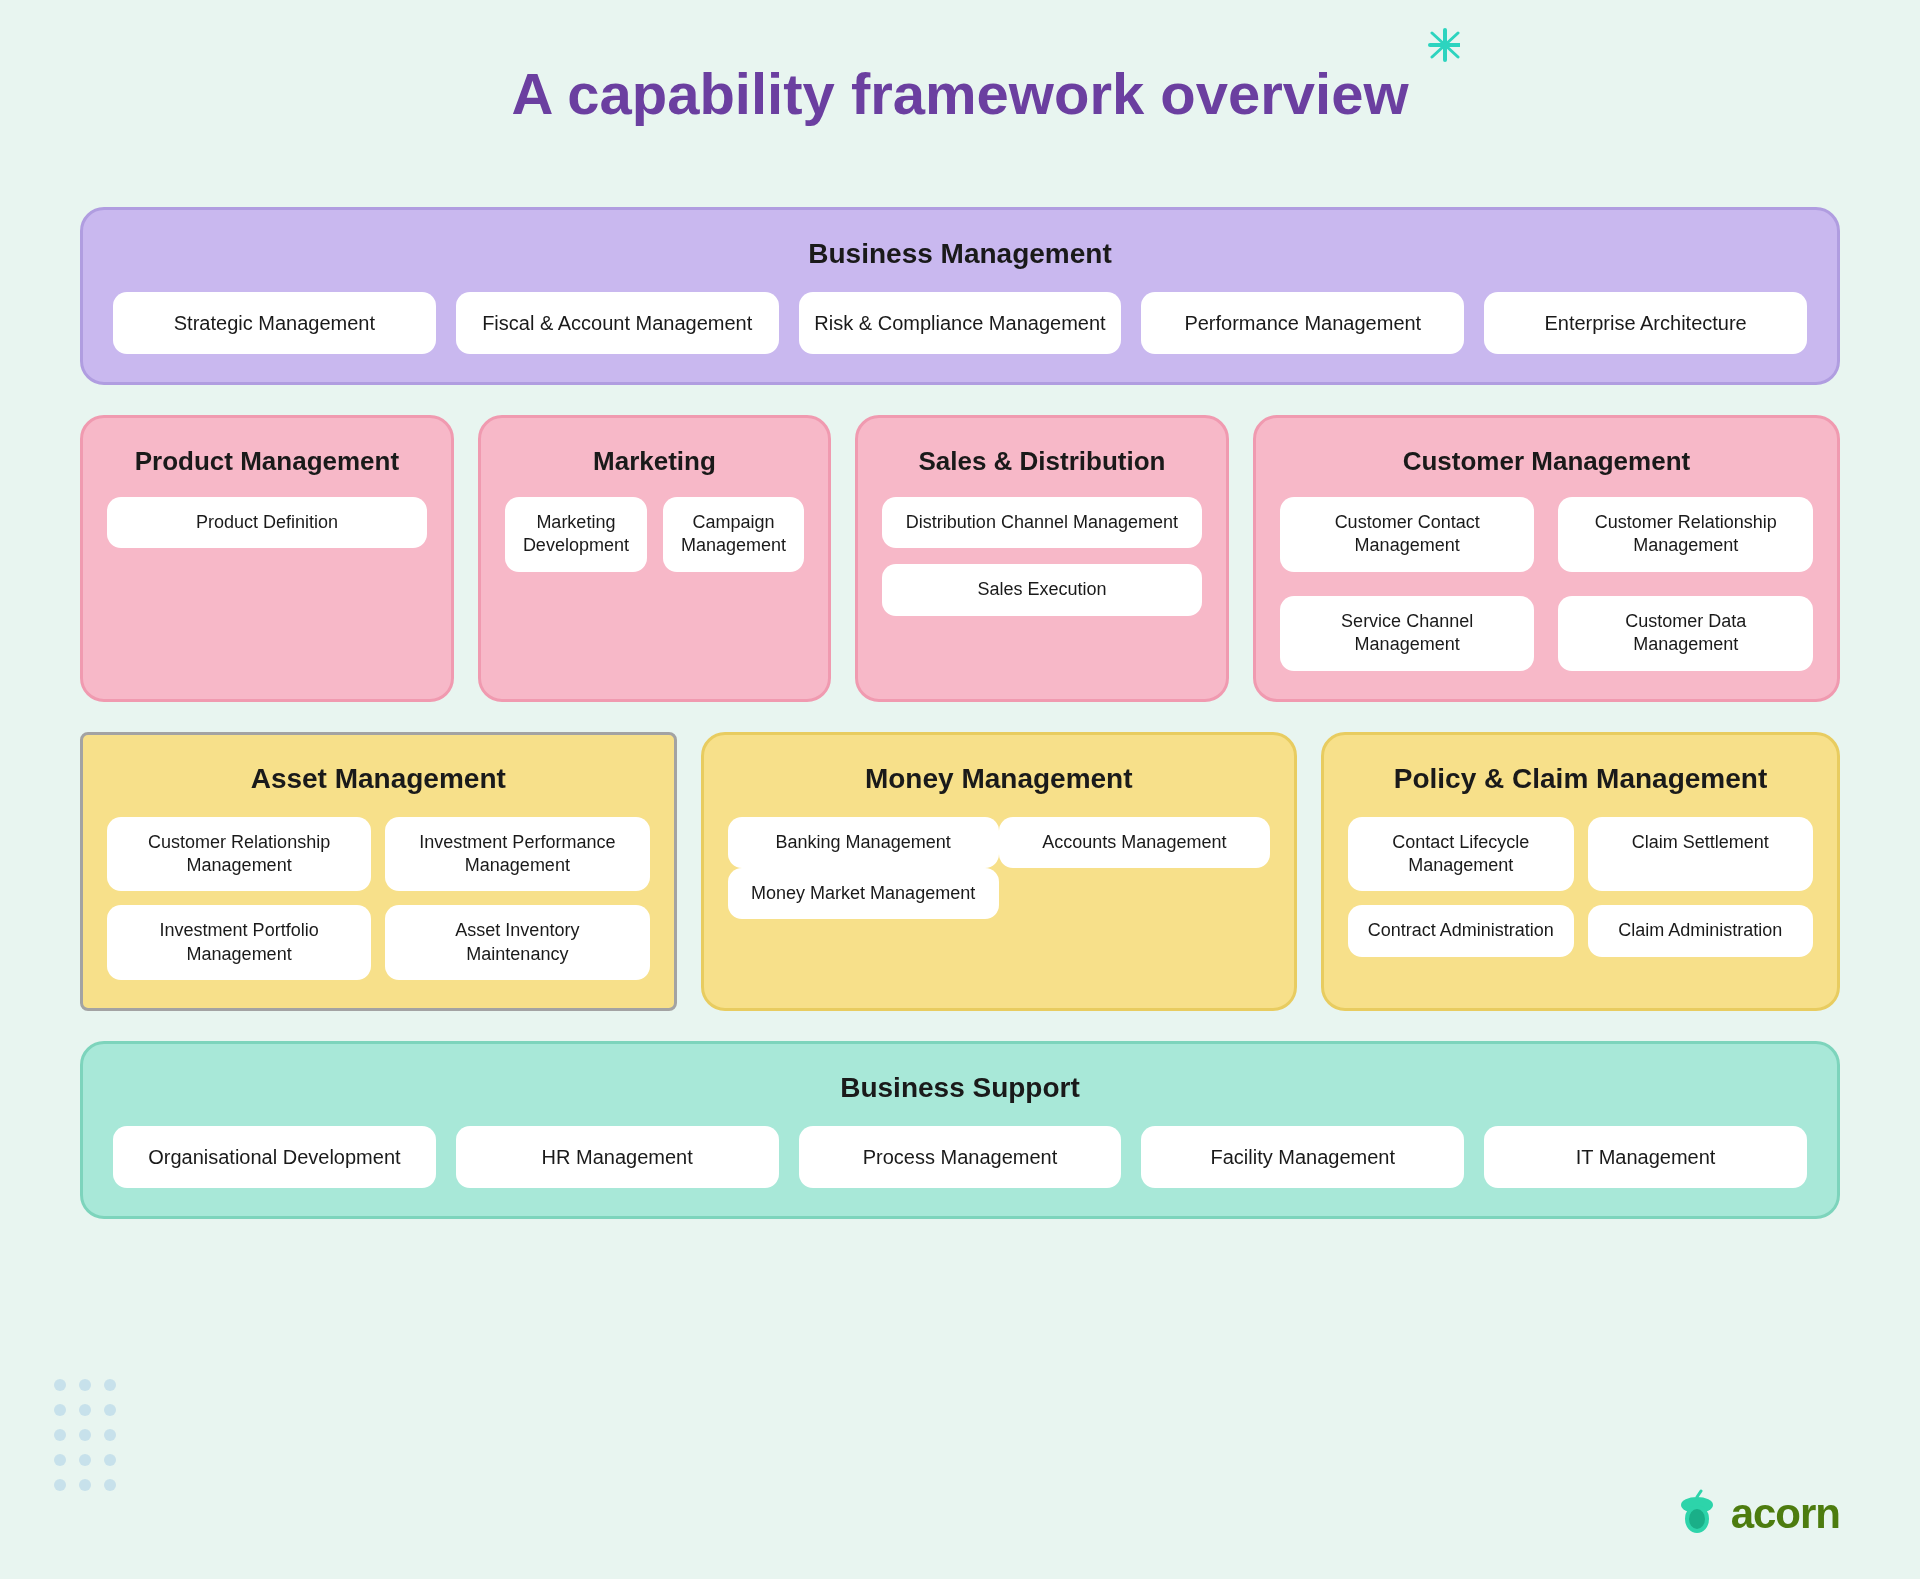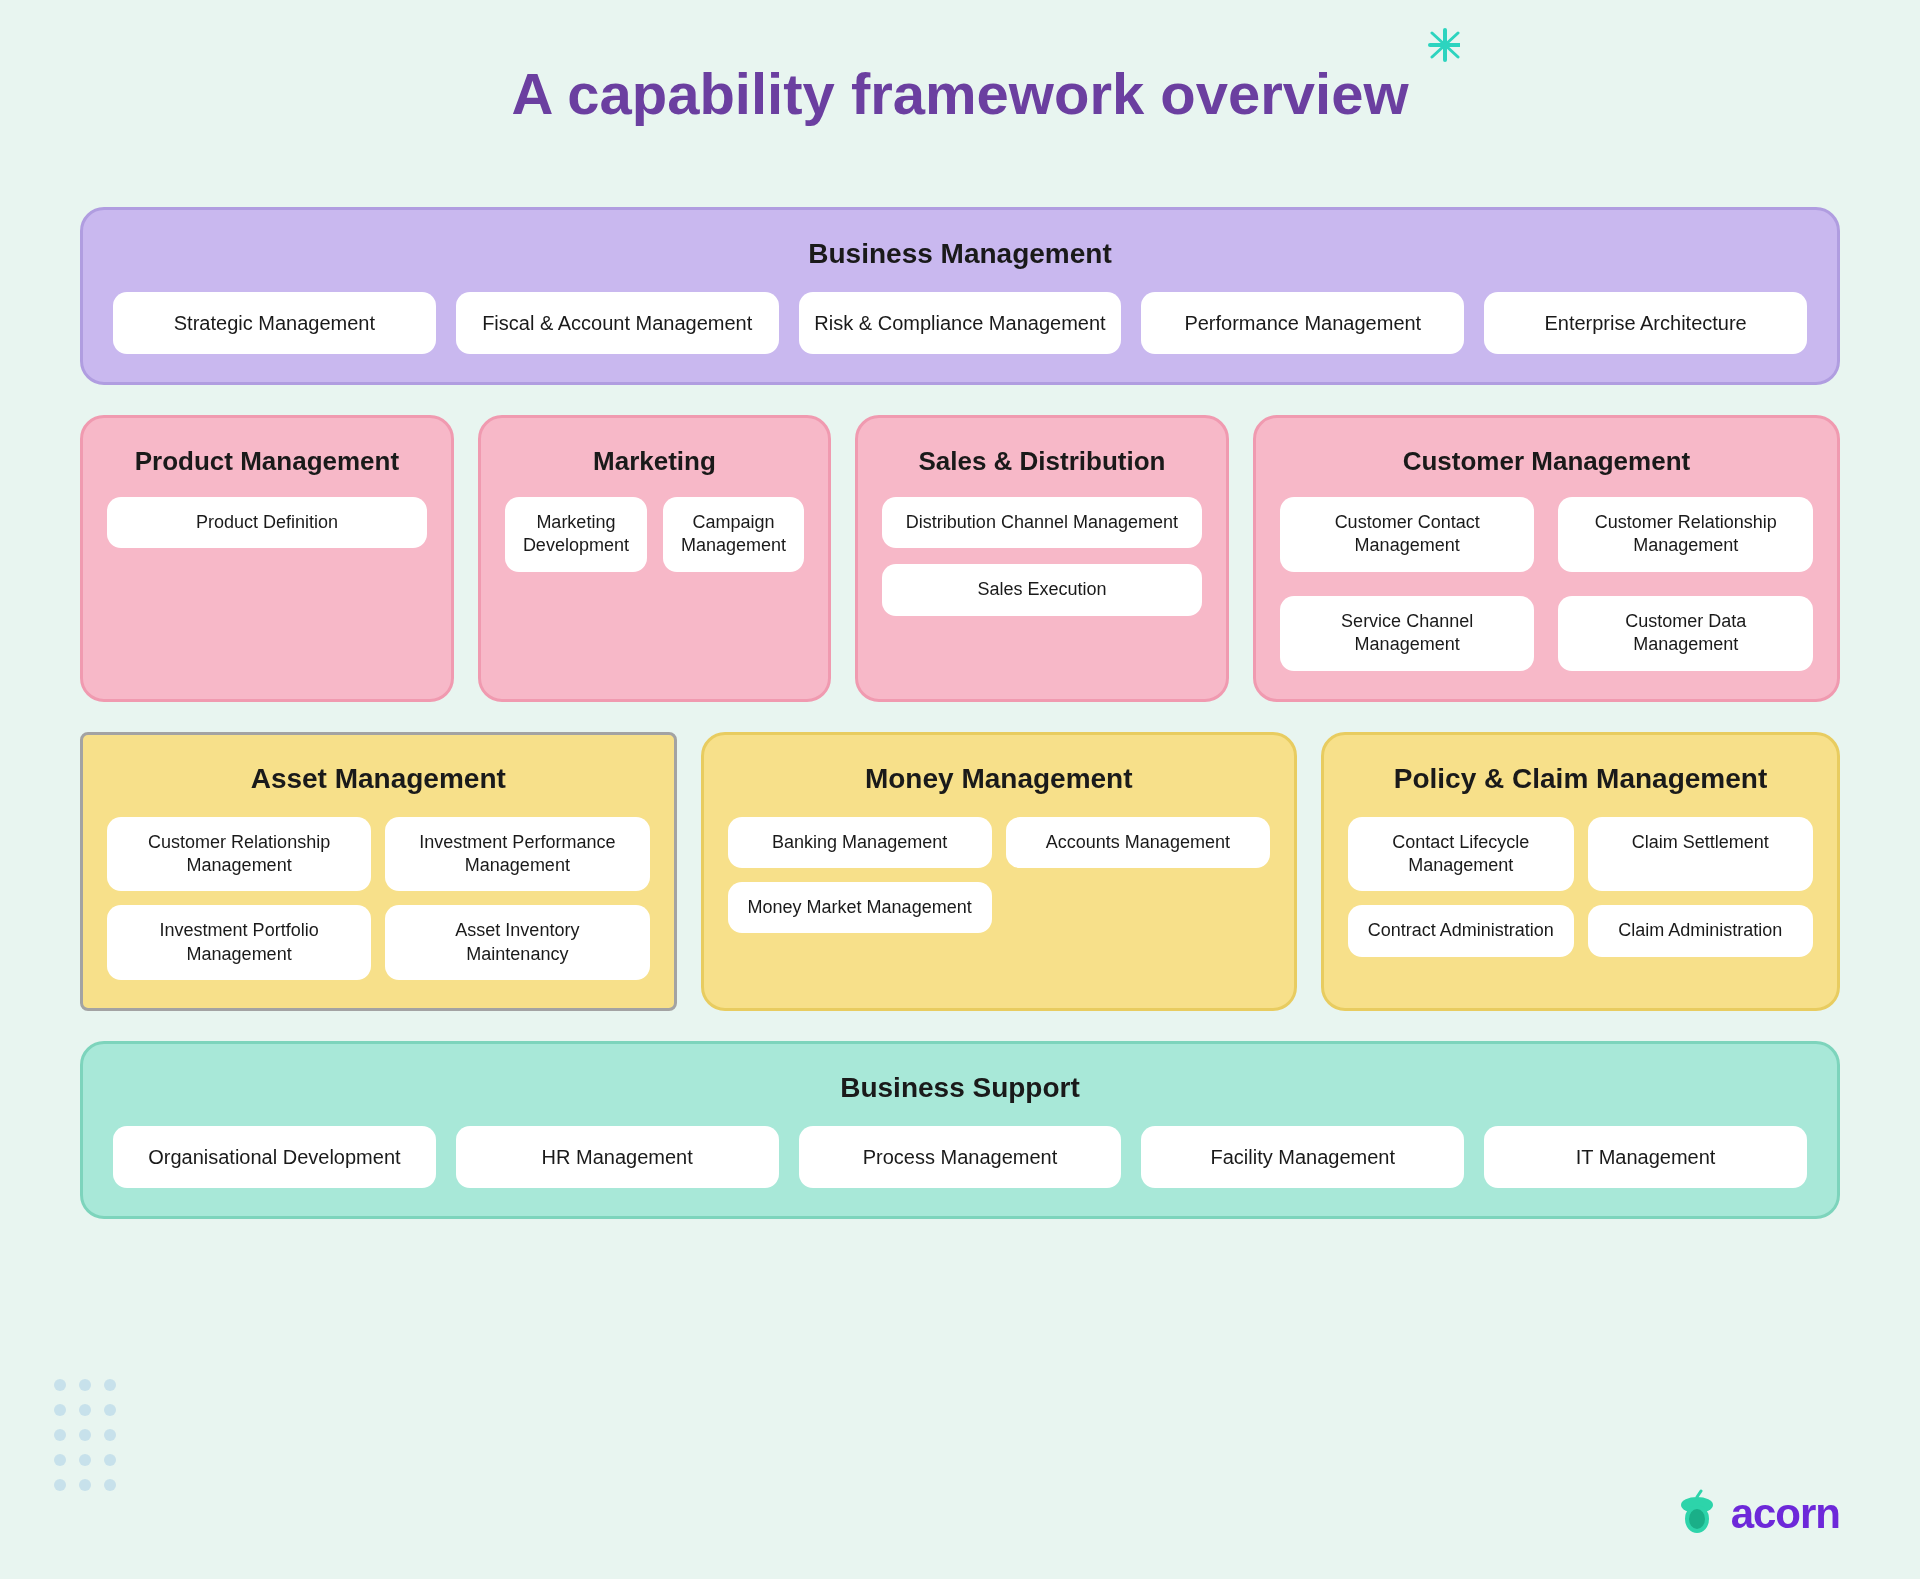--- a/index.html
+++ b/index.html
@@ -185,21 +185,20 @@
     .am-cards {
       display: grid;
       grid-template-columns: 1fr 1fr;
       gap: 14px;
     }
 
     
     .mm-cards {
       display: grid;
       grid-template-columns: 1fr 1fr;
-      gap: 14px;
     }
 
     
     .pc-cards {
       display: grid;
       grid-template-columns: 1fr 1fr;
       gap: 14px;
     }
 
     
@@ -229,21 +228,21 @@
       bottom: 40px;
       right: 80px;
       display: flex;
       align-items: center;
       gap: 12px;
     }
 
     .acorn-text {
       font-size: 42px;
       font-weight: 700;
-      color: #6d28d9;
+      color: #4d7c0f;
       letter-spacing: -1px;
     }
 
     .acorn-icon {
       width: 44px;
       height: 50px;
     }
 
     .row2-section-title {
       font-size: 26px;

